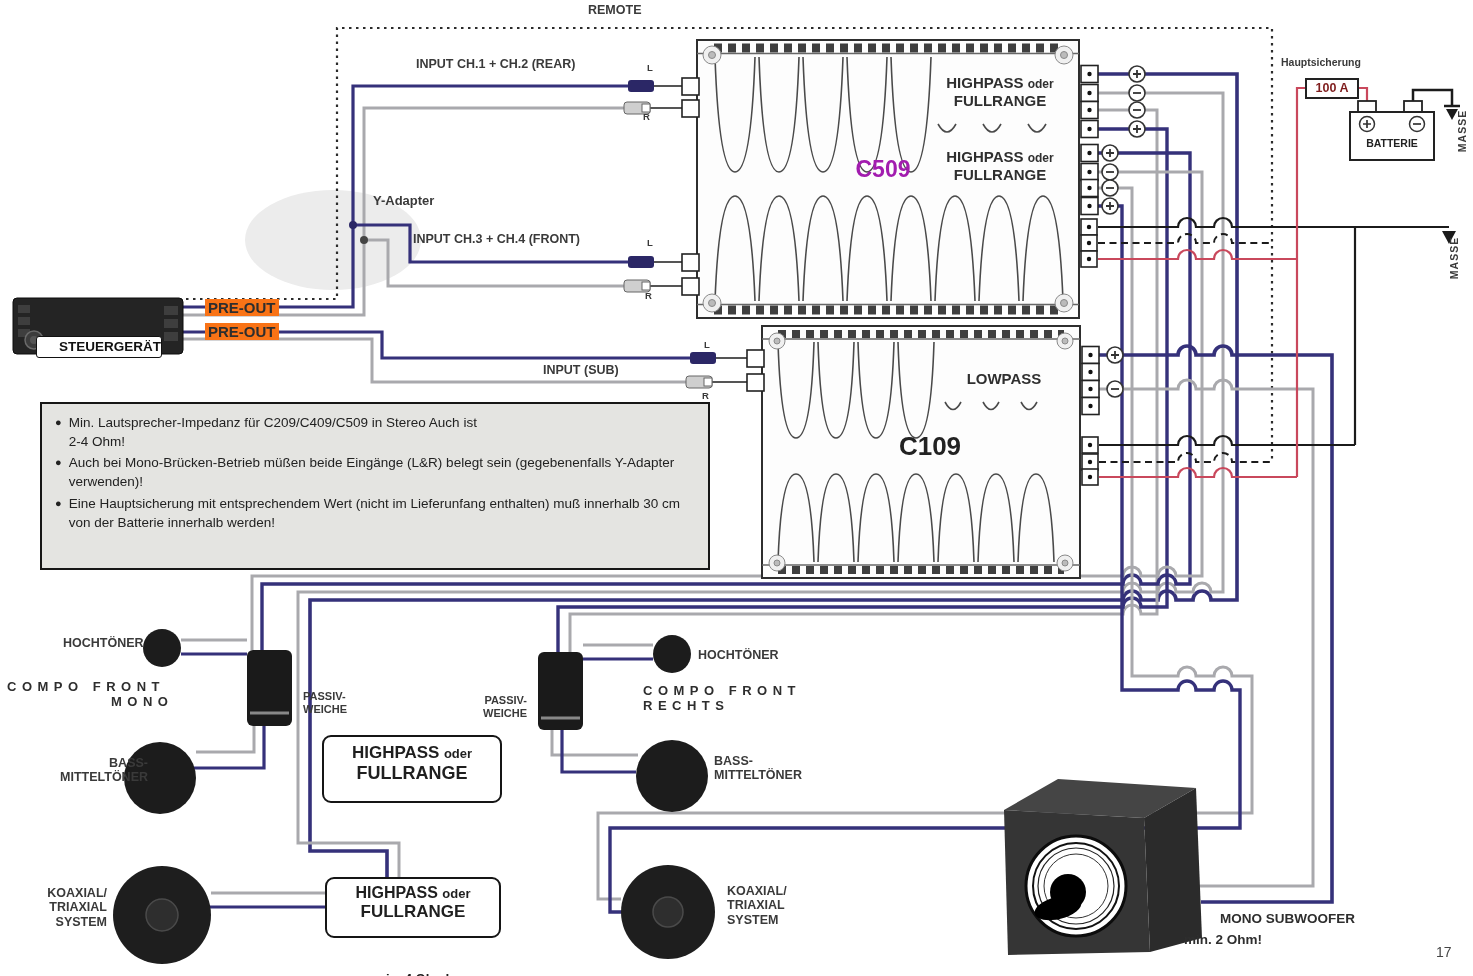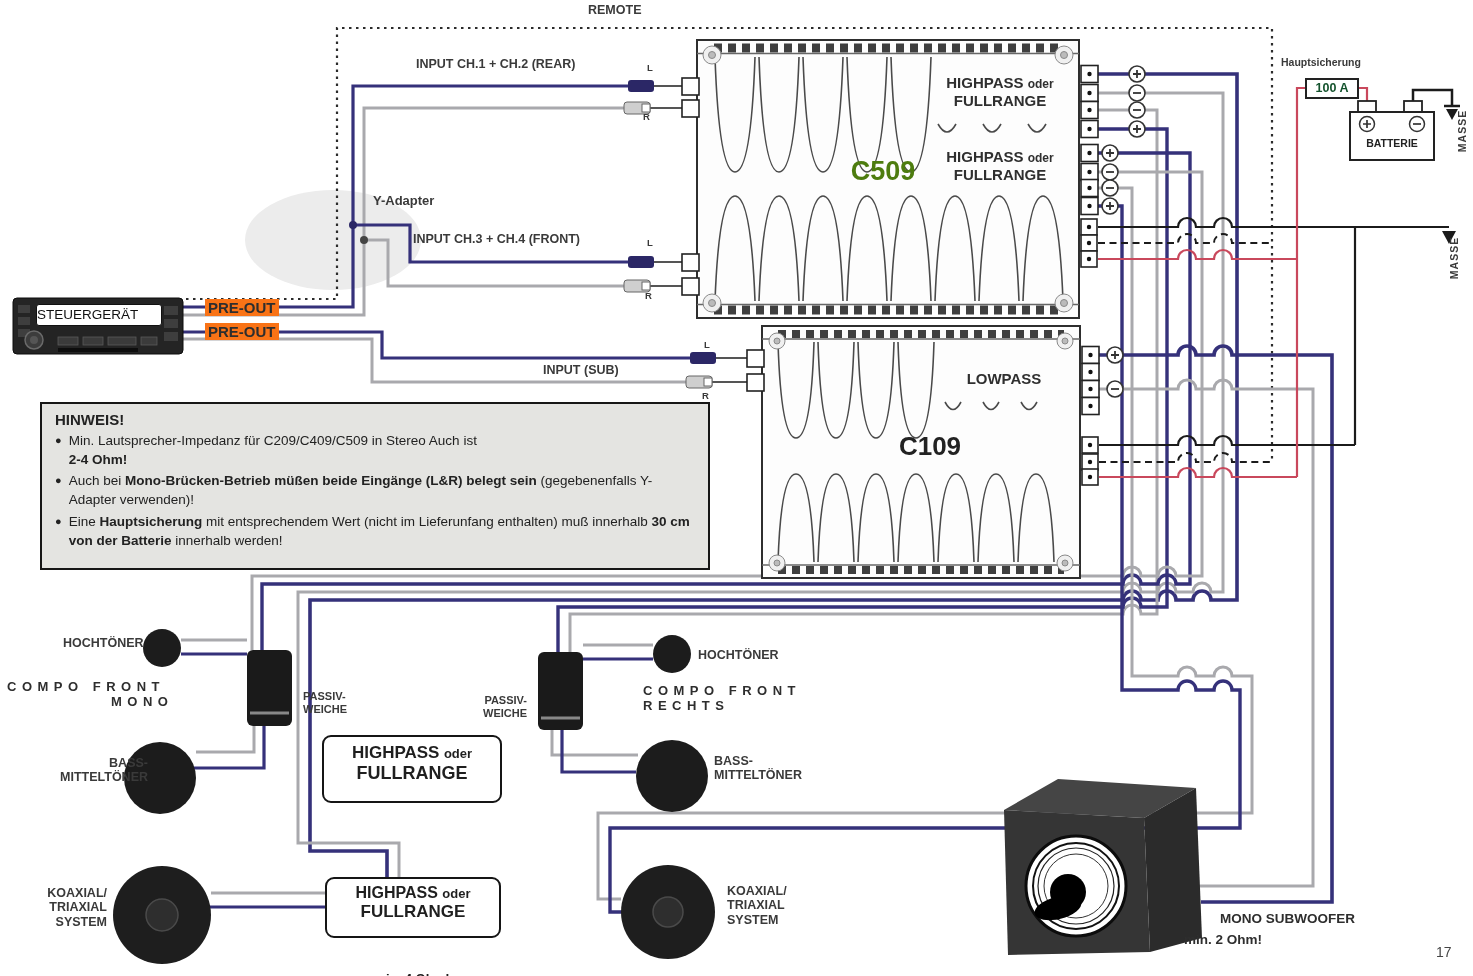--- a/index.html
+++ b/index.html
@@ -2,37 +2,37 @@
 <html><head>
 <meta charset="utf-8">
 <style>
   html,body{margin:0;padding:0;background:#fff;}
   #stage{position:relative;width:1473px;height:976px;background:#fff;overflow:hidden;
          font-family:"Liberation Sans",sans-serif;}
   #wires{position:absolute;left:0;top:0;}
   .lbl{position:absolute;font-weight:bold;color:#3a3a3a;white-space:nowrap;line-height:1.15;}
   .sz9{font-size:9.5px;} .sz10{font-size:10.5px;} .sz11{font-size:11px;}
   .sz12{font-size:12.5px;} .sz13{font-size:13px;} .sz14{font-size:13.5px;}
-  .sz15{font-size:15px;} .big{font-size:27px;color:#4d7c0f;} .big2{font-size:26px;color:#222;}
+  .sz15{font-size:15px;} .big{font-size:23px;color:#a21caf;} .big2{font-size:26px;color:#222;}
   .ctr{text-align:center;} .rgt{text-align:right;}
   .whitebg{background:#f97316;padding:0 3px;}
   .vert{transform:rotate(-90deg);transform-origin:center;letter-spacing:1px;}
   .spaced{letter-spacing:5.5px;font-size:13px;color:#2e2e2e;}
   .ampline{color:#2f2f2f;}
   .sm{font-size:12px;} .smb{font-size:13px;}
   .notebox{position:absolute;left:40px;top:402px;width:640px;height:150px;
            background:#e4e4e1;border:2.5px solid #161616;padding:7px 13px;color:#222;}
   .notebox .ttl{font-size:15px;font-weight:bold;margin-bottom:3px;}
   .noterow{display:flex;gap:7px;font-size:13.5px;line-height:1.42;margin-top:2px;}
   .noterow .mk{font-size:11px;line-height:1.7;}
-  .b{font-weight:bold;}
+  .b{font-weight:normal;}
   .wbox{position:absolute;background:#fff;border:2.5px solid #151515;border-radius:9px;
         color:#1f1f1f;text-align:center;font-weight:bold;}
   .plate{position:absolute;background:#fff;border:1.5px solid #111;border-radius:3px;
-         text-align:left;font-weight:normal;color:#111;}
+         text-align:right;font-weight:bold;color:#111;margin-top:32px;}
 </style>
 </head>
 <body>
 
 <div id="stage">
 
 <svg id="wires" width="1473" height="976" viewBox="0 0 1473 976">
 
   <ellipse cx="333" cy="240" rx="88" ry="50" fill="#ececec"></ellipse>
 
@@ -365,38 +365,37 @@
 </div>
 <div class="lbl sz15 ctr ampline" style="left:915px;top:148px;width:170px">
   <span>HIGHPASS</span> <span class="sm">oder</span><br>
   <span>FULLRANGE</span>
 </div>
 <div class="lbl big ctr" style="left:843px;top:156px;width:80px">C509</div>
 <div class="lbl sz15 ctr ampline" style="left:958px;top:370px;width:92px">LOWPASS</div>
 <div class="lbl big2 ctr" style="left:888px;top:432px;width:84px">C109</div>
 
 <div class="notebox">
-  <div class="ttl">HINWEIS!</div>
   <div class="noterow">
     <span class="mk">●</span>
     <div><span>Min. Lautsprecher-Impedanz für C209/C409/C509 in Stereo Auch ist</span><br>
          <span class="b">2-4 Ohm!</span></div>
   </div>
   <div class="noterow">
     <span class="mk">●</span>
     <div><span>Auch bei </span><span class="b">Mono-Brücken-Betrieb müßen beide Eingänge (L&amp;R) belegt sein</span><span> (gegebenenfalls Y-Adapter verwenden)!</span></div>
   </div>
   <div class="noterow">
     <span class="mk">●</span>
     <div><span>Eine </span><span class="b">Hauptsicherung</span><span> mit entsprechendem Wert (nicht im Lieferunfang enthalten) muß innerhalb </span><span class="b">30 cm von der Batterie</span><span> innerhalb werden!</span></div>
   </div>
 </div>
 
 <div class="lbl sz10" style="left:1281px;top:56px">Hauptsicherung</div>
-<div class="lbl sz12 ctr" style="left:1306px;top:81px;width:52px;color:#14532d">100 A</div>
+<div class="lbl sz12 ctr" style="left:1306px;top:81px;width:52px;color:#7f1d1d">100 A</div>
 <div class="lbl sz10 ctr" style="left:1350px;top:137px;width:84px;color:#222">BATTERIE</div>
 <div class="lbl sz10 ctr vert" style="left:1432px;top:125px;width:60px">MASSE</div>
 <div class="lbl sz10 ctr vert" style="left:1424px;top:252px;width:60px">MASSE</div>
 
 <div class="lbl sz12" style="left:63px;top:636px">HOCHTÖNER</div>
 <div class="lbl spaced" style="left:7px;top:680px">
   <span>COMPO FRONT</span><br>
   <span style="margin-left:104px">MONO</span>
 </div>
 <div class="lbl sz11" style="left:303px;top:690px">

